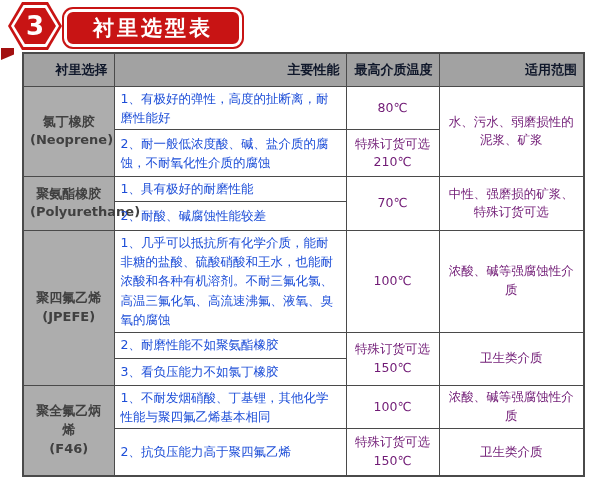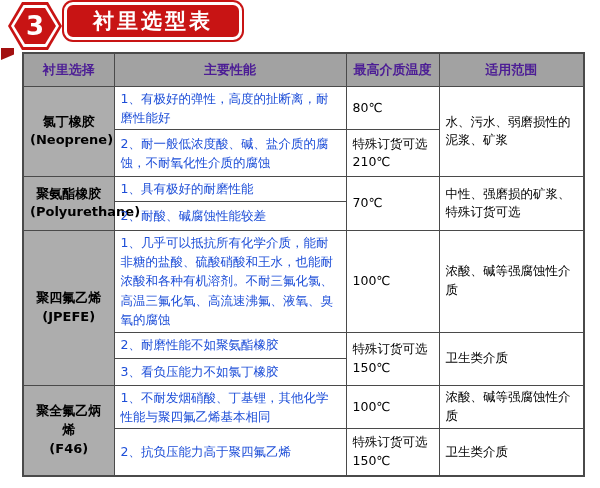--- a/index.html
+++ b/index.html
@@ -7,30 +7,30 @@
   .page{position:relative;width:600px;height:488px;background:#fff;overflow:hidden;}
 
   
   .badge{position:absolute;left:0;top:0;width:600px;height:52px;}
   .hex{position:absolute;clip-path:polygon(26% 0,74% 0,100% 50%,74% 100%,26% 100%,0 50%);}
   .hex-outer{left:8px;top:2px;width:54px;height:48px;background:#c81414;}
   .hex-mid{left:11px;top:5px;width:48px;height:42px;background:#ffffff;}
   .hex-inner{left:14px;top:8px;width:42px;height:36px;background:#c81414;}
   .hex-num{position:absolute;left:8px;top:2px;width:54px;height:48px;display:flex;align-items:center;justify-content:center;color:#fff;font-size:26px;font-weight:bold;}
   .fold{position:absolute;left:1px;top:48px;width:13px;height:12px;background:#a31010;clip-path:polygon(0 0,100% 0,100% 55%,0 100%);}
-  .banner{position:absolute;left:64px;top:2px;width:172px;height:32px;background:#c81414;border:3px solid #fff;box-shadow:0 0 0 2px #c81414;border-radius:9px;display:flex;align-items:center;justify-content:center;}
+  .banner{position:absolute;left:64px;top:9px;width:172px;height:32px;background:#c81414;border:3px solid #fff;box-shadow:0 0 0 2px #c81414;border-radius:9px;display:flex;align-items:center;justify-content:center;}
   .banner span{color:#fff;font-size:21px;font-weight:bold;letter-spacing:3px;}
 
   
   table.lining{position:absolute;left:22px;top:52px;width:561px;border-collapse:collapse;table-layout:fixed;border:2px solid #4a4a4a;}
   table.lining td,table.lining th{border:1px solid #4a4a4a;padding:2px 6px;box-sizing:border-box;}
-  th.hdr{background:#a2a2a2;color:#4c1d95;font-size:13px;font-weight:bold;text-align:center;height:33px;}
-  td.label{background:#adadad;color:#000000;font-size:13px;font-weight:bold;text-align:center;line-height:1.45;}
+  th.hdr{background:#a2a2a2;color:#0f172a;font-size:13px;font-weight:bold;text-align:right;height:33px;}
+  td.label{background:#adadad;color:#404040;font-size:13px;font-weight:bold;text-align:center;line-height:1.45;}
   td.perf{color:#1d4ed8;font-size:12.5px;text-align:left;line-height:1.55;padding-left:9px;}
-  td.temp,td.range{color:#000000;font-size:12.5px;line-height:1.5;}
+  td.temp,td.range{color:#701a75;font-size:12.5px;text-align:center;line-height:1.5;}
   tr.h41{height:41px;} tr.h47{height:47px;} tr.h23{height:23px;margin-left:32px;} tr.h29{height:29px;}
   tr.h85{height:85px;} tr.h26{height:26px;margin-left:12px;} tr.h27{height:27px;} tr.h42{height:42px;} tr.h47b{height:47px;}
 </style>
 </head>
 <body>
 
 <div class="page">
 
   <div class="badge">
     <div class="hex hex-outer"></div>

